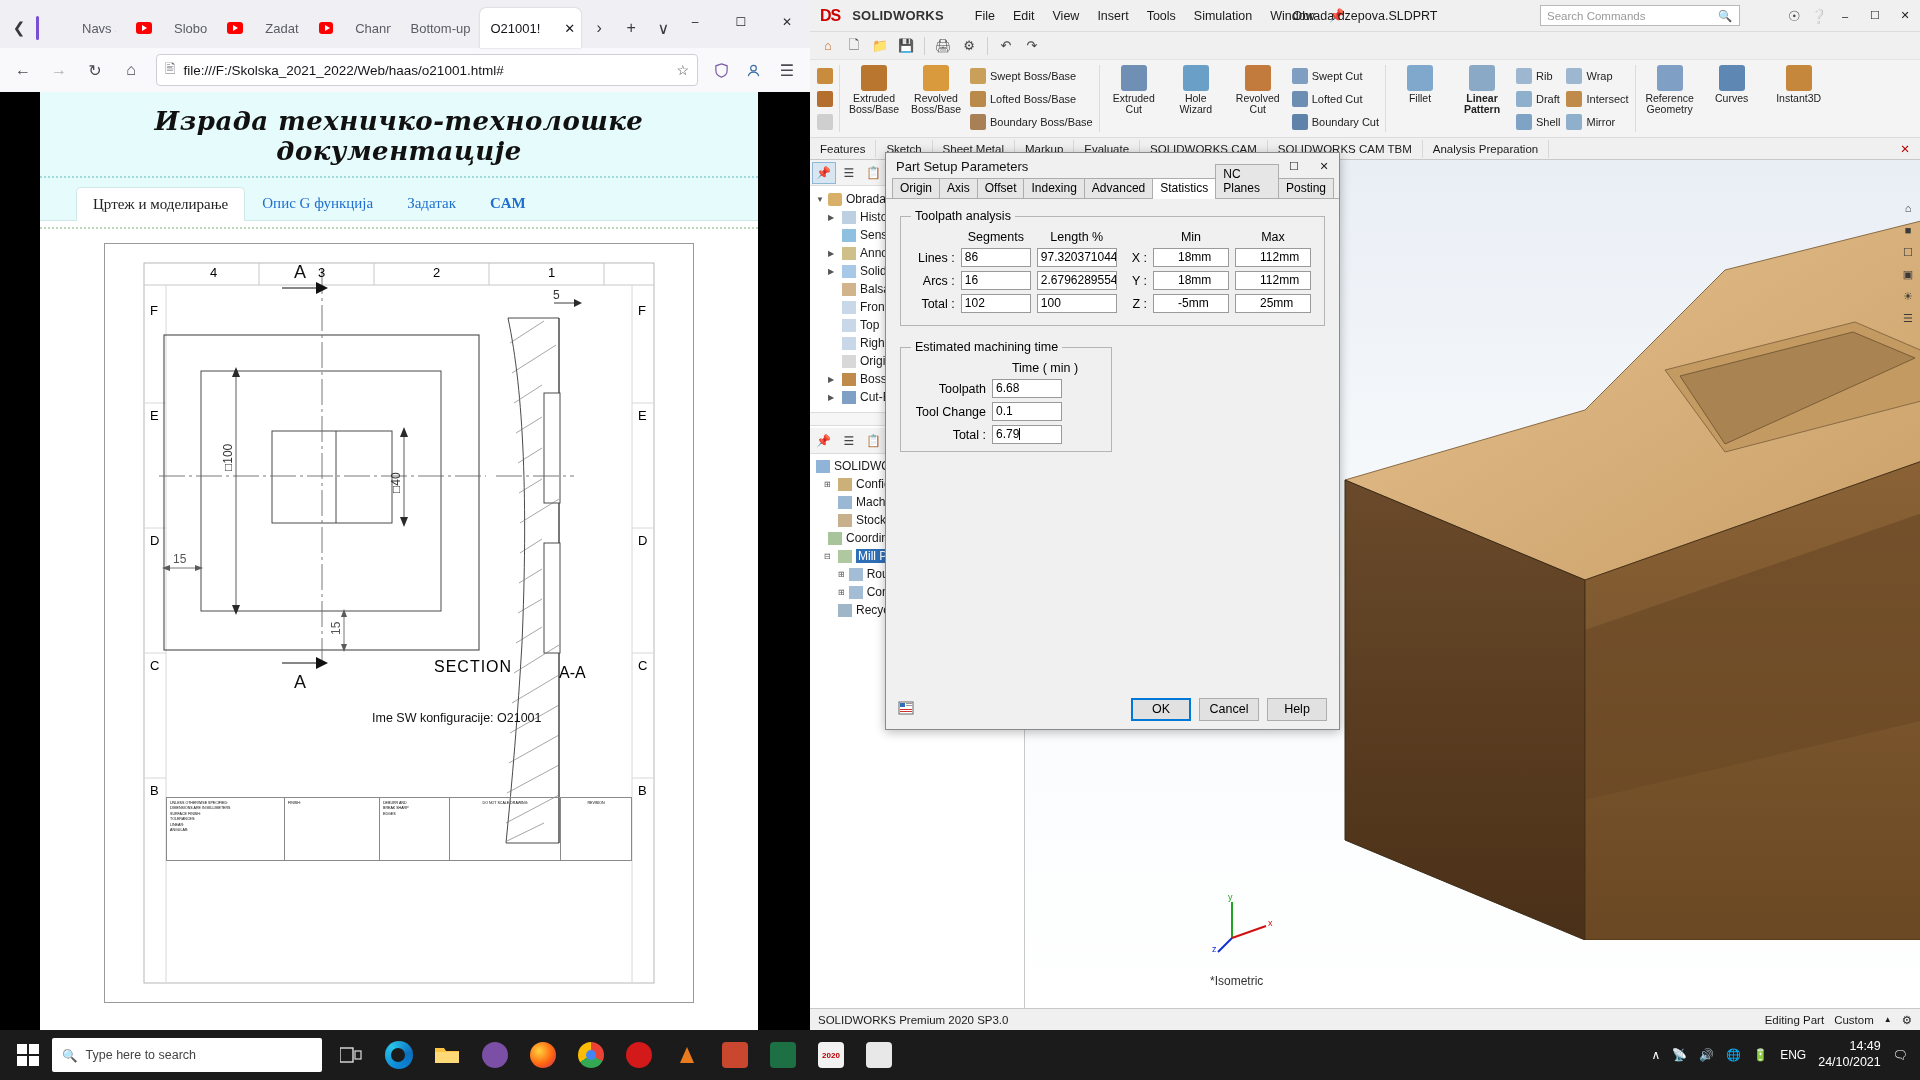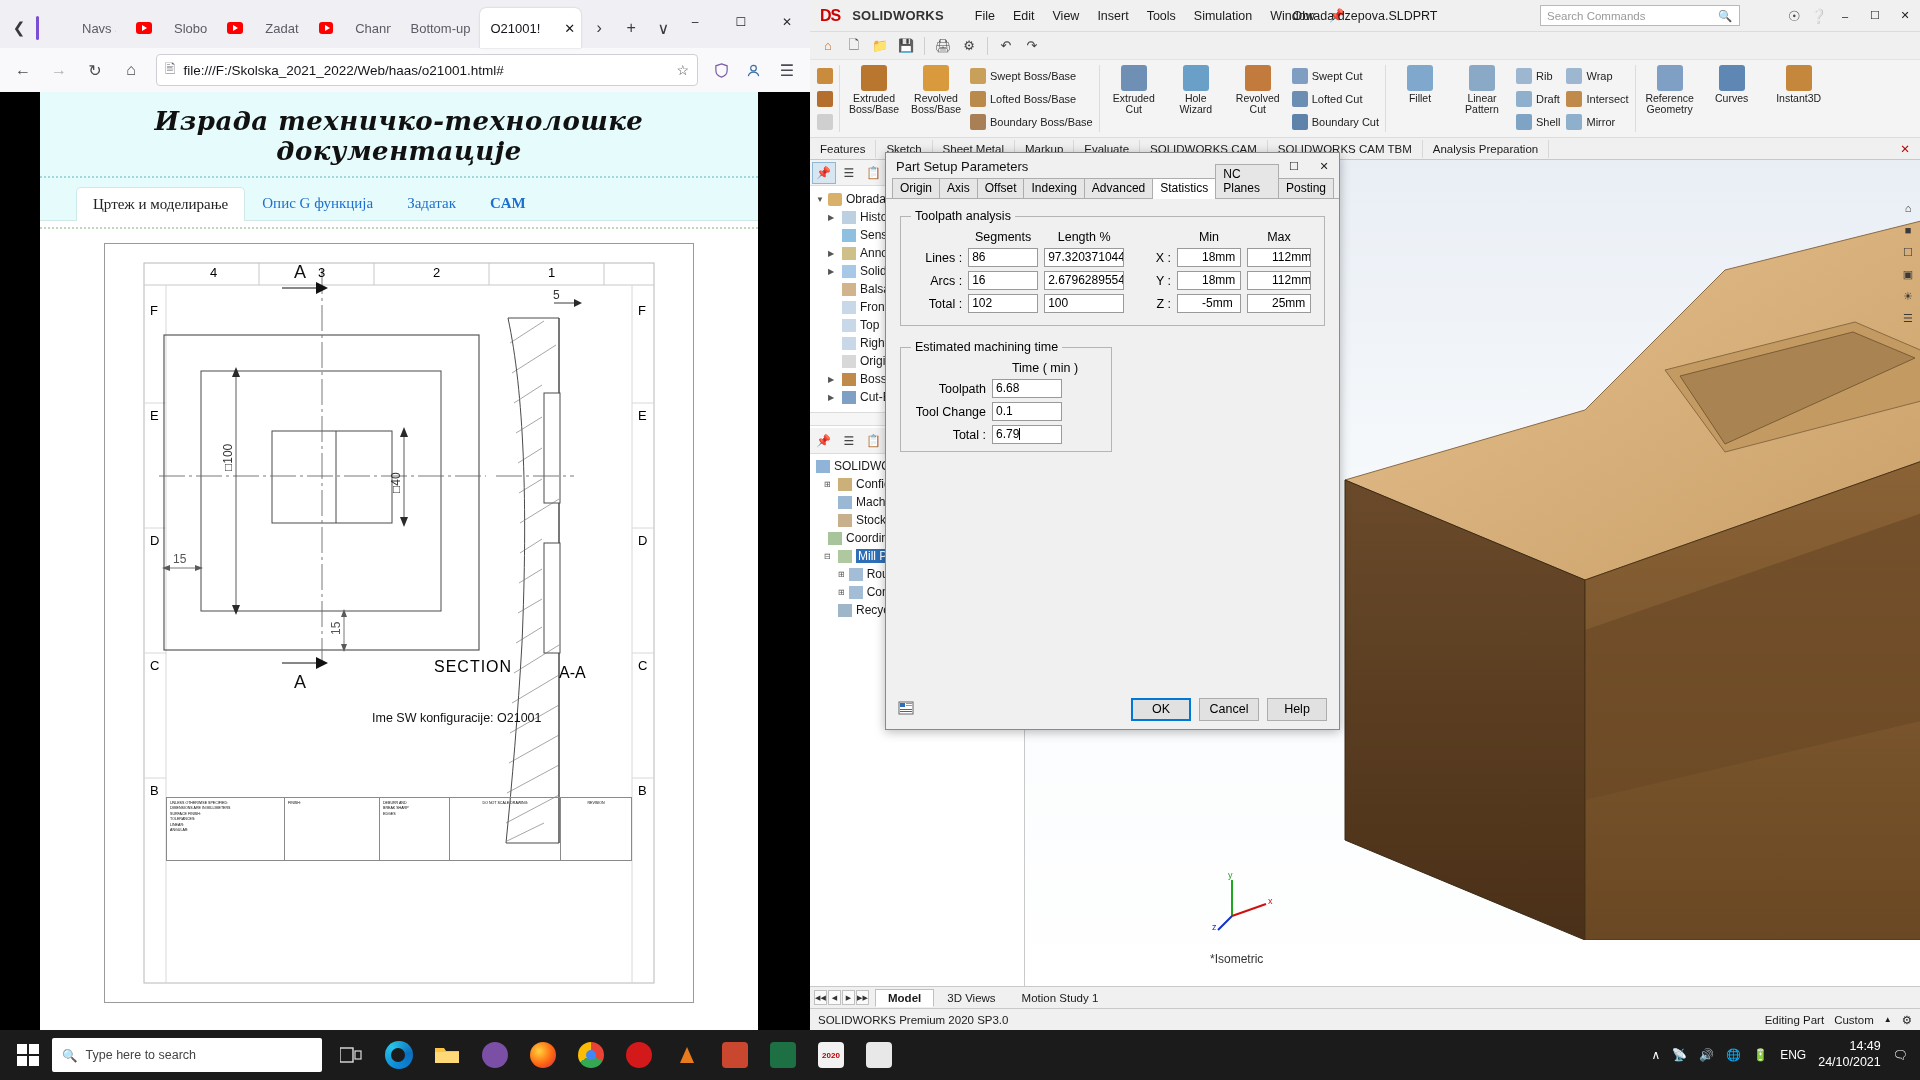--- a/index.html
+++ b/index.html
@@ -260,21 +260,21 @@
   fieldset.grp legend { font-size:12.5px; padding:0 4px; }
   .tbl { width:100%; border-collapse:collapse; }
   .tbl td { padding:2px 3px; font-size:12.5px; }
   .tbl td.lbl { text-align:right; white-space:nowrap; width:60px; }
   .tbl th { font-size:12.5px; font-weight:400; padding-bottom:2px; }
   .fld {
     border:1px solid #9a9a9a; background:#fff; height:19px; line-height:17px;
     padding:0 3px; font-size:12px; color:#000; overflow:hidden; white-space:nowrap;
   }
   .fld.caret::after{ content:""; display:inline-block; width:1px; height:12px; background:#000; vertical-align:-2px; }
-  .w70 { width:70px; } .w80 { width:80px; } .w72 { width:64px;padding-left:24px; }
+  .w70 { width:70px; } .w80 { width:80px; } .w72 { width:76px;padding-left:24px; }
   .dlg-foot {
     height:40px; display:flex; align-items:center; padding:0 12px; gap:8px;
     border-top:0;
   }
   .dbtn {
     width:60px; height:23px; border:1px solid #adadad; background:#e1e1e1;
     display:flex; align-items:center; justify-content:center; font-size:12.5px;
   }
   .dbtn.def { border:2px solid #0078d7; background:#e1e1e1; }
   .dlg-foot .spacer { flex:1; }
@@ -647,21 +647,21 @@
           </div>
       </div>
       <div class="rib-sep"></div>
 
       <div class="rib-big">
         <span class="bigico" style="background:#7fa8cc;"></span>
         <span>Fillet</span>
       </div>
       <div class="rib-big">
         <span class="bigico" style="background:#8aa9c6;"></span>
-        <span style="white-space:pre-line;">Linear
+        <span style="white-space:pre-line;font-weight:bold;">Linear
 Pattern</span>
       </div>
       <div class="rib-col">
         <div class="rib-row">
             <span class="rib-ico" style="background:#9db7d0;"></span>
             <span>Rib</span>
           </div>
         <div class="rib-row">
             <span class="rib-ico" style="background:#8fb0cc;"></span>
             <span>Draft</span>
@@ -907,31 +907,20 @@
           <line x1="22" y1="48" x2="56" y2="36" stroke="#d01010" stroke-width="2"></line>
           <line x1="22" y1="48" x2="8" y2="62" stroke="#1030d0" stroke-width="2"></line>
           <text x="18" y="10" font-size="9" fill="#1fa81f">y</text>
           <text x="58" y="36" font-size="9" fill="#d01010">x</text>
           <text x="2" y="62" font-size="9" fill="#1030d0">z</text>
         </svg>
         <div style="position:absolute;left:185px;bottom:20px;font-size:12px;color:#333;">*Isometric</div>
       </div>
     </div>
 
-    <div class="sw-bottomtabs">
-      <div class="arrowgrp">
-        <span>◀◀</span>
-        <span>◀</span>
-        <span>▶</span>
-        <span>▶▶</span>
-      </div>
-      <div class="bt act">Model</div>
-      <div class="bt">3D Views</div>
-      <div class="bt">Motion Study 1</div>
-    </div>
 
     <div class="sw-status">
       <span>SOLIDWORKS Premium 2020 SP3.0</span>
       <span class="sp">Editing Part</span>
       <span>Custom</span>
       <span style="font-size:8px;">▲</span>
       <span>⚙</span>
     </div>
   </div>
 

